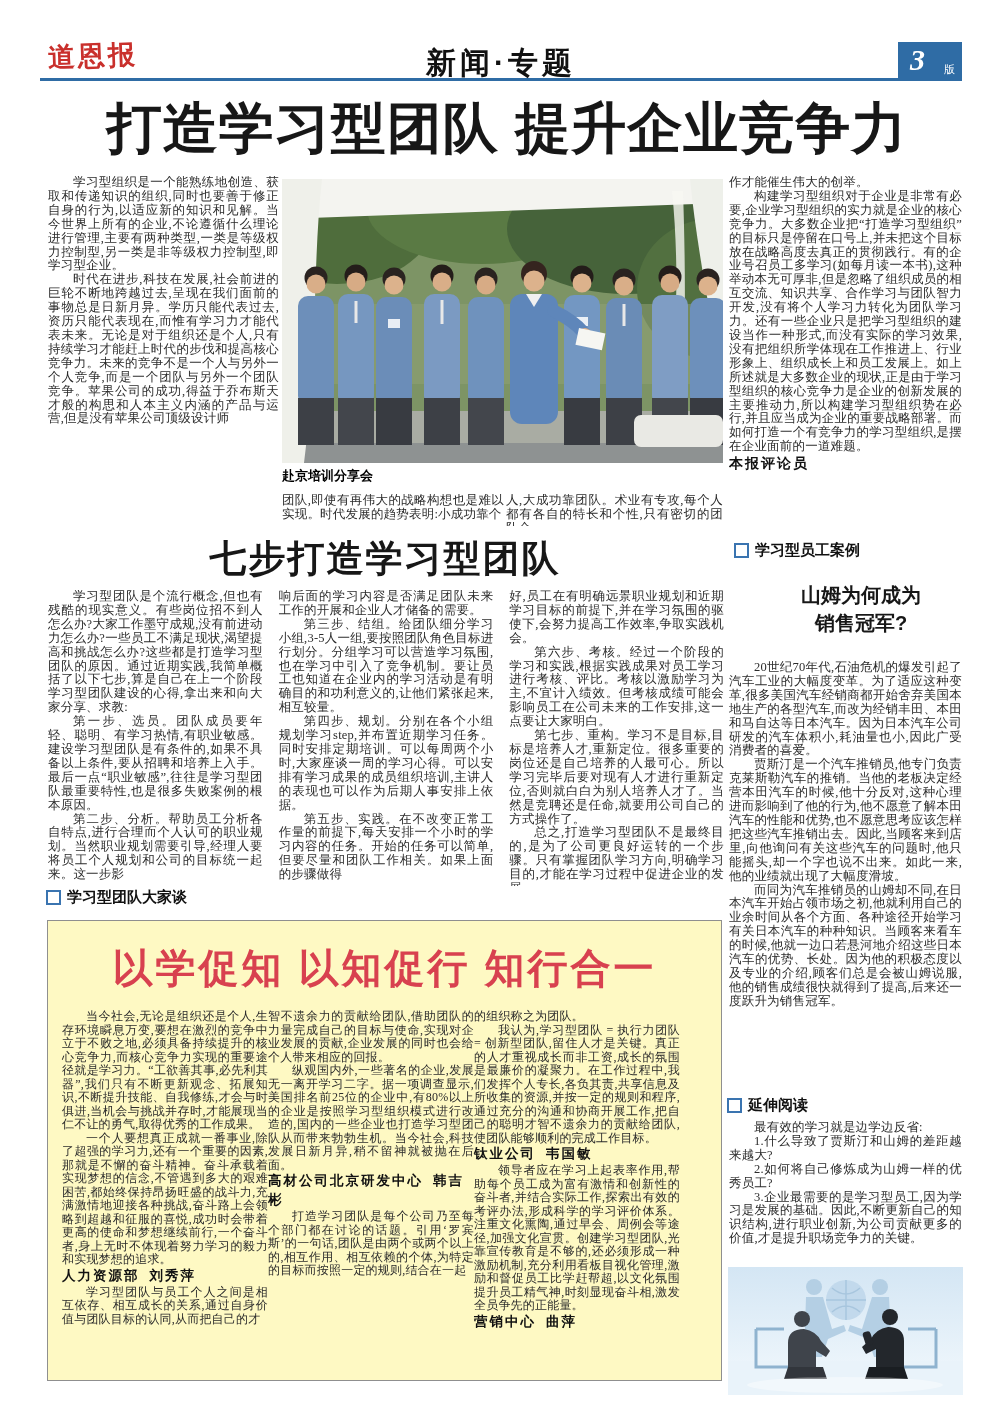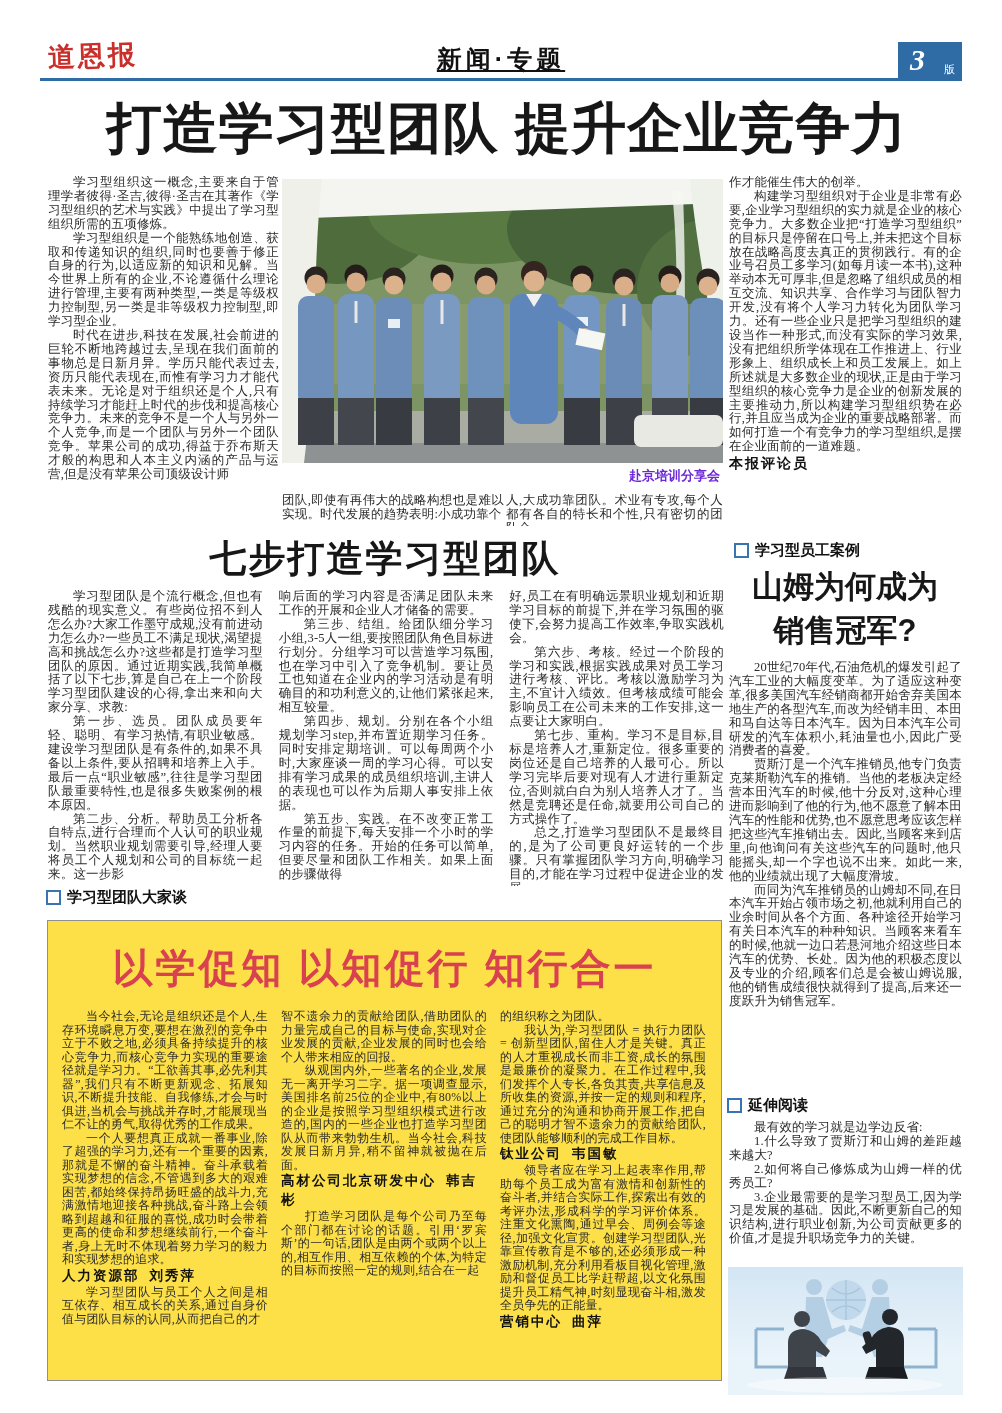--- a/index.html
+++ b/index.html
@@ -6,22 +6,22 @@
   .page{position:relative;width:1002px;height:1413px;background:#ffffff;margin:0 auto;
         font-family:"Liberation Serif",serif;color:#222;overflow:hidden;}
 
   
   .header{position:absolute;left:40px;top:36px;width:922px;height:42px;
           border-bottom:3px solid #2f6ca5;}
   .masthead{position:absolute;left:8px;top:2px;font-size:27px;font-weight:bold;
             color:#c9302c;transform:rotate(-2deg);letter-spacing:3px;
             font-family:"Liberation Serif",serif;}
   .sec-title{position:absolute;left:0;right:0;top:7px;text-align:center;
-             font-size:25px;font-weight:800;color:#111;letter-spacing:4px;
-             font-family:"Liberation Sans",sans-serif;text-decoration:underline;}
+             font-size:30px;font-weight:800;color:#111;letter-spacing:4px;
+             font-family:"Liberation Sans",sans-serif;}
   .page-box{position:absolute;right:0;top:6px;width:64px;height:39px;background:#2f6ca5;
             color:#fff;z-index:2;}
   .page-box .num{position:absolute;left:12px;top:1px;font-size:30px;font-weight:bold;
                  font-family:"Liberation Serif",serif;font-style:italic;}
   .page-box .word{position:absolute;right:7px;bottom:4px;font-size:11px;
                   font-family:"Liberation Sans",sans-serif;}
 
   
   .headline{position:absolute;left:0;right:0;top:92px;text-align:center;margin:0;
             font-size:55px;font-weight:900;color:#171717;letter-spacing:1px;
@@ -32,53 +32,53 @@
         text-align:justify;color:#2b2b2b;}
   .bt p.ind{text-indent:2em;}
   .bt p.sig{font-weight:bold;text-align:left;font-family:Liberation Mono, monospace;
             font-size:14px;line-height:20px;letter-spacing:2px;padding-right:6px;color:#111;}
 
   
   .lead-left {position:absolute;left:48px; top:176px;width:231px;height:362px;overflow:hidden;}
   .lead-right{position:absolute;left:729px;top:176px;width:233px;height:362px;overflow:hidden;}
   .photo{position:absolute;left:282px;top:179px;width:441px;height:284px;}
   .photo svg{display:block;}
-  .caption{position:absolute;left:282px;top:467px;width:438px;text-align:right;
-           font-weight:bold;font-size:13px;font-family:"Liberation Sans",sans-serif;color:#6d28d9;}
+  .caption{position:absolute;left:282px;top:467px;width:438px;text-align:left;
+           font-weight:bold;font-size:13px;font-family:"Liberation Sans",sans-serif;color:#000000;}
   .under1{position:absolute;left:282px;top:494px;width:222px;height:32px;overflow:hidden;}
   .under2{position:absolute;left:506px;top:494px;width:217px;height:32px;overflow:hidden;}
 
   
   .seven-title{position:absolute;left:48px;top:534px;width:674px;margin:0;text-align:center;
                font-size:37px;font-weight:900;color:#171717;letter-spacing:2px;
                font-family:"Liberation Sans",sans-serif;}
   .seven-cols{position:absolute;left:48px;top:590px;width:676px;height:296px;
               display:flex;gap:16px;overflow:hidden;}
   .seven-cols .col{width:215px;}
 
   
   .label{position:absolute;display:flex;align-items:center;gap:6px;
          font-family:"Liberation Sans",sans-serif;font-size:15px;font-weight:bold;color:#111;}
   .label .sq{width:11px;height:11px;border:2px solid #3a74b0;background:#fff;display:inline-block;}
 
   
   .talk-label{left:46px;top:888px;}
   .box{position:absolute;left:47px;top:920px;width:673px;height:459px;
-       border:1px solid #8f8f8f;background:#fde047;}
+       border:1px solid #8f8f8f;background:#fef9c3;}
   .box-title{margin:20px 0 10px 0;text-align:center;font-size:40px;font-weight:900;
              color:#d8414f;letter-spacing:3px;font-family:"Liberation Sans",sans-serif;}
-  .box-cols{display:flex;gap:13px;padding:4px 14px 0 14px;height:368px;overflow:hidden;}
+  .box-cols{display:flex;padding:4px 14px 0 14px;height:368px;overflow:hidden;}
   .box-cols .col{width:206px;}
   .box-cols p{font-size:12px;line-height:13.5px;}
   .box-cols p.sig{font-size:13.5px;line-height:19px;}
 
   
   .case-label{left:734px;top:541px;}
-  .case-title{position:absolute;left:727px;top:565px;width:236px;margin:0;text-align:center;
-              font-size:31px;font-weight:900;color:#171717;line-height:1.42;
+  .case-title{position:absolute;left:727px;top:565px;width:236px;margin:16px;text-align:center;
+              font-size:20px;font-weight:900;color:#171717;line-height:1.42;
               font-family:"Liberation Sans",sans-serif;}
   .case-text{position:absolute;left:729px;top:661px;width:233px;height:428px;overflow:hidden;}
   .ext-label{left:727px;top:1096px;}
   .ext-text{position:absolute;left:729px;top:1121px;width:233px;height:146px;overflow:hidden;}
   .biz-img{position:absolute;left:728px;top:1267px;width:235px;height:128px;}
 </style>
 </head>
 <body>
 
 <div class="page">
@@ -88,21 +88,20 @@
     <div class="sec-title">新闻·专题</div>
     <div class="page-box">
       <span class="num">3</span>
       <span class="word">版</span>
     </div>
   </div>
 
   <h1 class="headline">打造学习型团队  提升企业竞争力</h1>
 
   <div class="lead-left bt">
-      <p class="ind">学习型组织这一概念,主要来自于管理学者彼得·圣吉,彼得·圣吉在其著作《学习型组织的艺术与实践》中提出了学习型组织所需的五项修炼。</p>
       <p class="ind">学习型组织是一个能熟练地创造、获取和传递知识的组织,同时也要善于修正自身的行为,以适应新的知识和见解。当今世界上所有的企业,不论遵循什么理论进行管理,主要有两种类型,一类是等级权力控制型,另一类是非等级权力控制型,即学习型企业。</p>
       <p class="ind">时代在进步,科技在发展,社会前进的巨轮不断地跨越过去,呈现在我们面前的事物总是日新月异。学历只能代表过去,资历只能代表现在,而惟有学习力才能代表未来。无论是对于组织还是个人,只有持续学习才能赶上时代的步伐和提高核心竞争力。未来的竞争不是一个人与另外一个人竞争,而是一个团队与另外一个团队竞争。苹果公司的成功,得益于乔布斯天才般的构思和人本主义内涵的产品与运营,但是没有苹果公司顶级设计师</p>
     </div>
 
   <figure class="photo" style="margin:0;">
     <svg width="441" height="284" viewBox="0 0 441 284" xmlns="http://www.w3.org/2000/svg">
       <rect width="441" height="284" fill="#7d9465"></rect>
       <ellipse cx="55" cy="45" rx="95" ry="60" fill="#4f6d3c"></ellipse>
       <ellipse cx="200" cy="30" rx="115" ry="55" fill="#5a7a44"></ellipse>
       <ellipse cx="345" cy="50" rx="120" ry="65" fill="#46633a"></ellipse>

